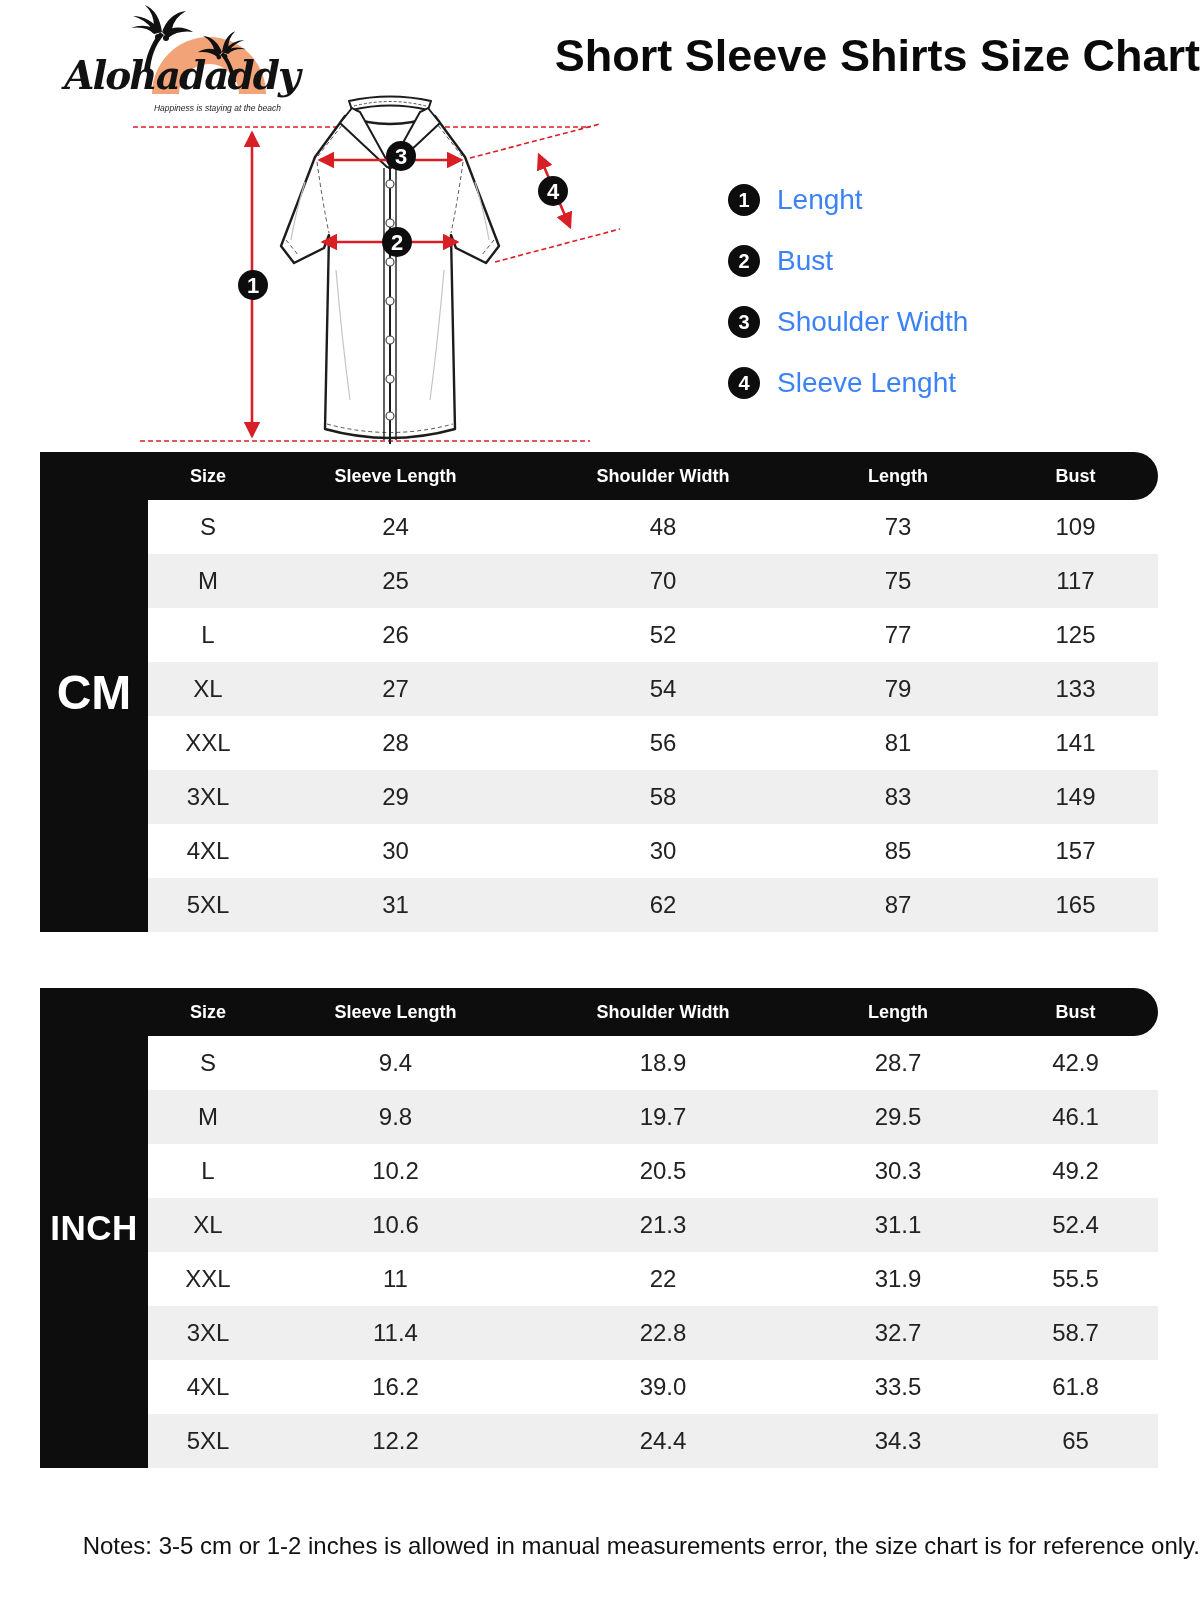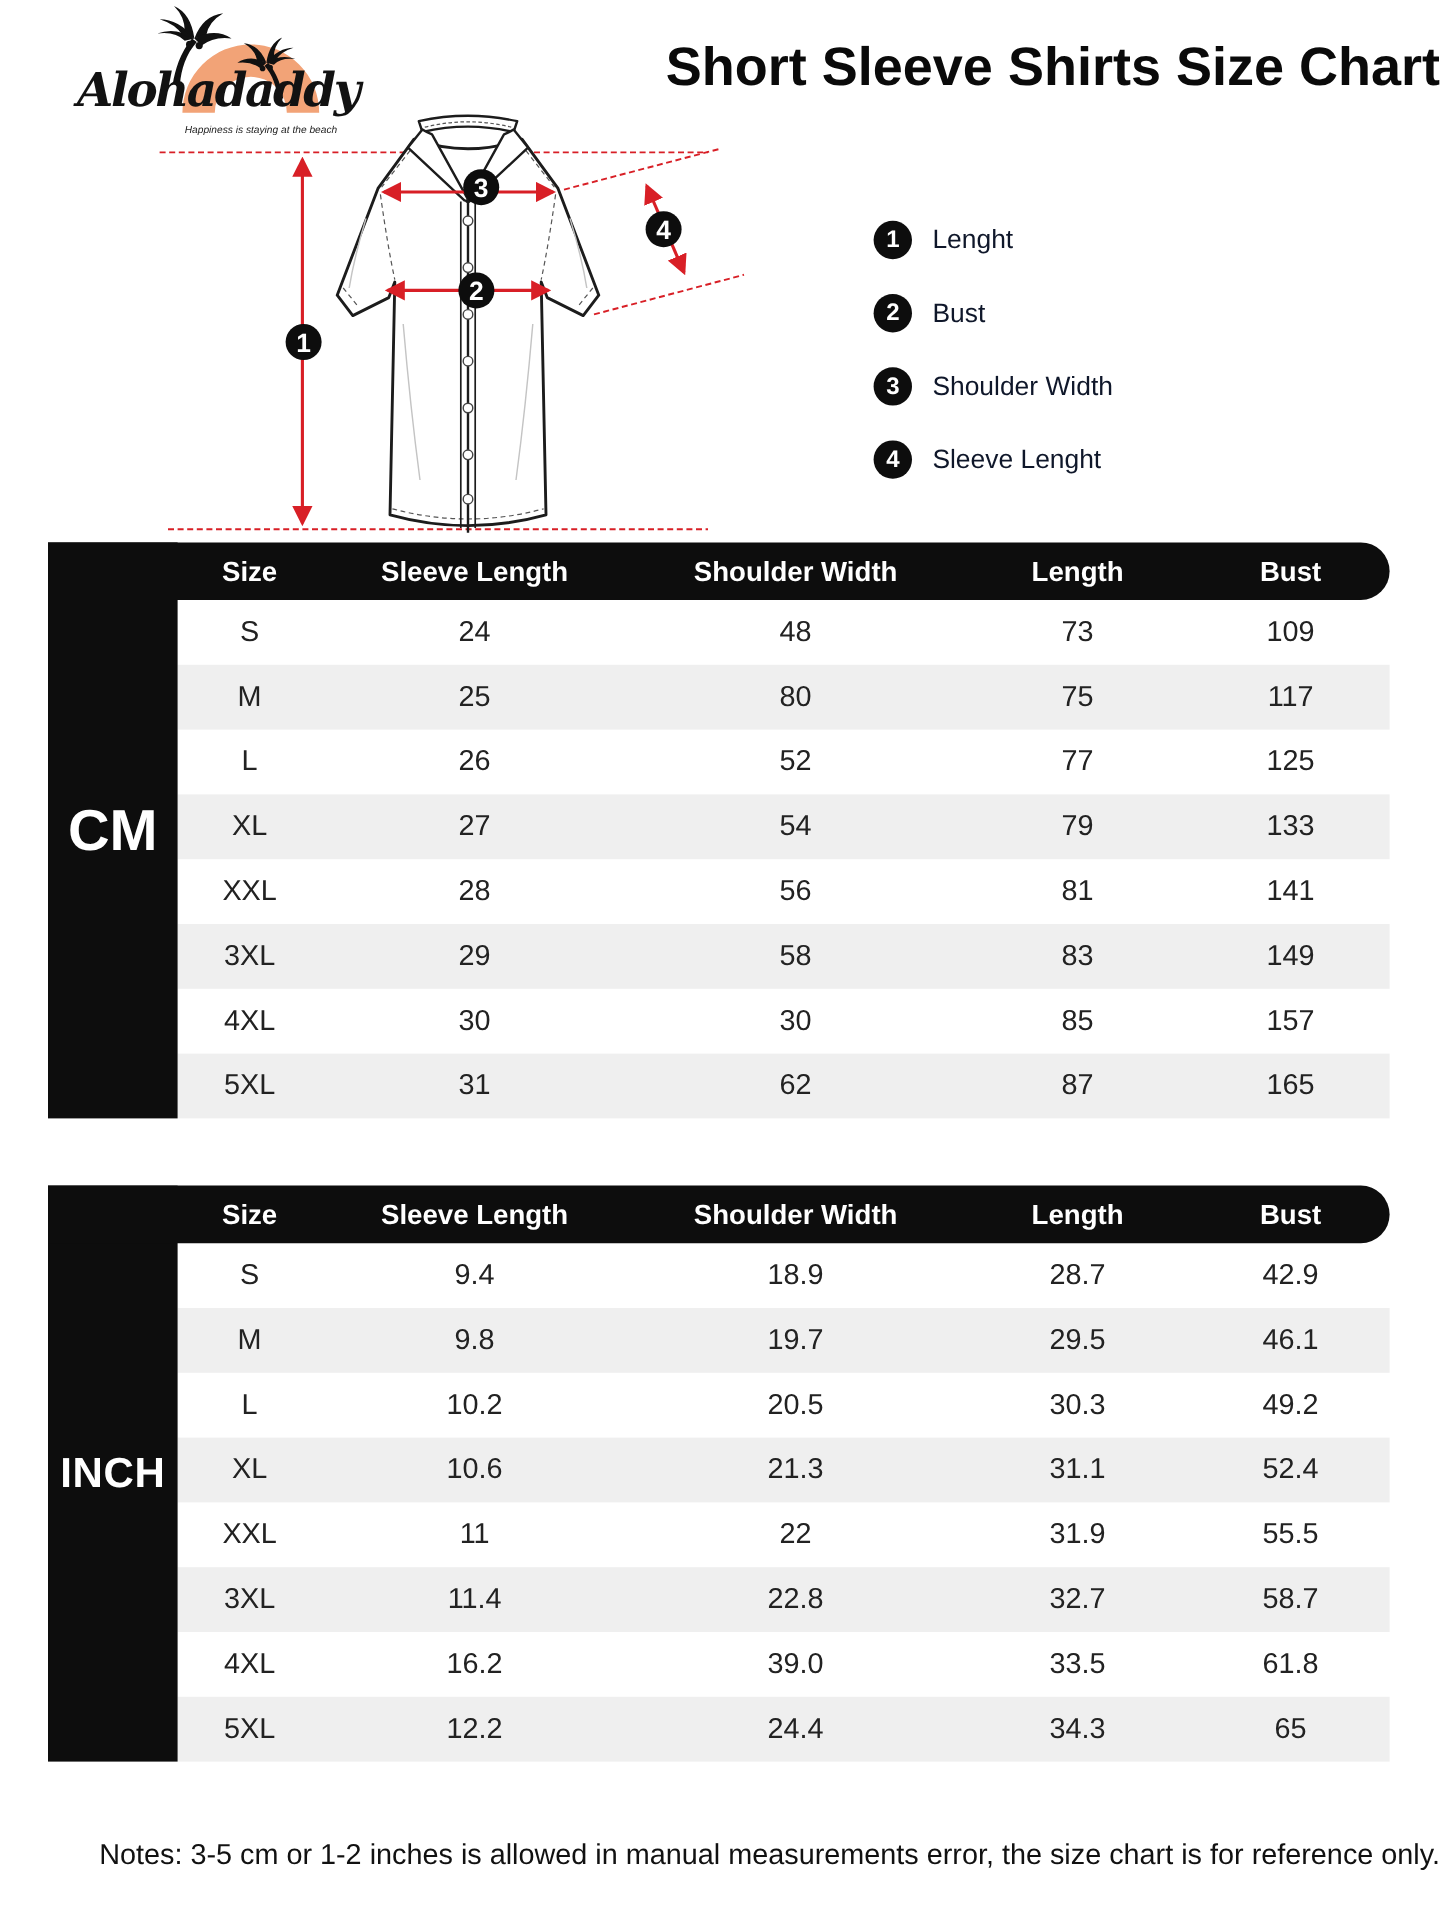--- a/index.html
+++ b/index.html
@@ -24,34 +24,34 @@
     padding-left:88px;font-size:45px;font-weight:700;color:#0a0a0a;white-space:nowrap;}
 
   
   .diagram{position:absolute;left:120px;top:95px;width:510px;height:360px;}
   .red-line{stroke:var(--accent);}
   .red-fill{fill:var(--accent);}
   .legend{position:absolute;left:728px;top:184px;display:flex;flex-direction:column;gap:29px;}
   .legend-item{display:flex;align-items:center;gap:17px;height:32px;}
   .legend-num{width:32px;height:32px;border-radius:50%;background:var(--ink);color:#fff;
     display:flex;align-items:center;justify-content:center;font-size:20px;font-weight:700;flex:0 0 32px;}
-  .legend-label{font-size:22px;color:#0f172a;white-space:nowrap;}
+  .legend-label{font-size:28px;color:#3b82f6;white-space:nowrap;}
 
   
   .size-table{position:absolute;left:40px;width:1118px;}
   .size-table.cm{top:452px;}
   .size-table.inch{top:988px;}
   .side-bar{position:absolute;left:0;top:0;width:108px;height:100%;background:var(--ink);
     display:flex;align-items:center;justify-content:center;color:#fff;font-weight:700;}
   .side-bar.cm-label{font-size:48px;}
   .side-bar.inch-label{font-size:35px;letter-spacing:0.5px;}
   .t-header{position:relative;height:48px;background:var(--ink);
     border-radius:0 24px 24px 0;display:grid;
     grid-template-columns:108px 120px 255px 280px 190px 165px;
-    align-items:center;color:#fff;font-weight:700;font-size:23px;text-align:center;}
+    align-items:center;color:#fff;font-weight:700;font-size:18px;text-align:center;}
   .t-rows{margin-left:108px;}
   .t-row{display:grid;grid-template-columns:120px 255px 280px 190px 165px;
     height:54px;align-items:center;text-align:center;font-size:24px;color:#222;}
   .t-row:nth-child(even){background:var(--stripe);}
 
   
   .notes{position:absolute;left:0;right:0;top:1532px;text-align:right;
     font-size:24px;color:#111;}
 </style>
 </head>
@@ -186,21 +186,21 @@
       <div class="t-row">
         <div class="t-cell">S</div>
         <div class="t-cell">24</div>
         <div class="t-cell">48</div>
         <div class="t-cell">73</div>
         <div class="t-cell">109</div>
       </div>
       <div class="t-row">
         <div class="t-cell">M</div>
         <div class="t-cell">25</div>
-        <div class="t-cell">80</div>
+        <div class="t-cell">70</div>
         <div class="t-cell">75</div>
         <div class="t-cell">117</div>
       </div>
       <div class="t-row">
         <div class="t-cell">L</div>
         <div class="t-cell">26</div>
         <div class="t-cell">52</div>
         <div class="t-cell">77</div>
         <div class="t-cell">125</div>
       </div>

